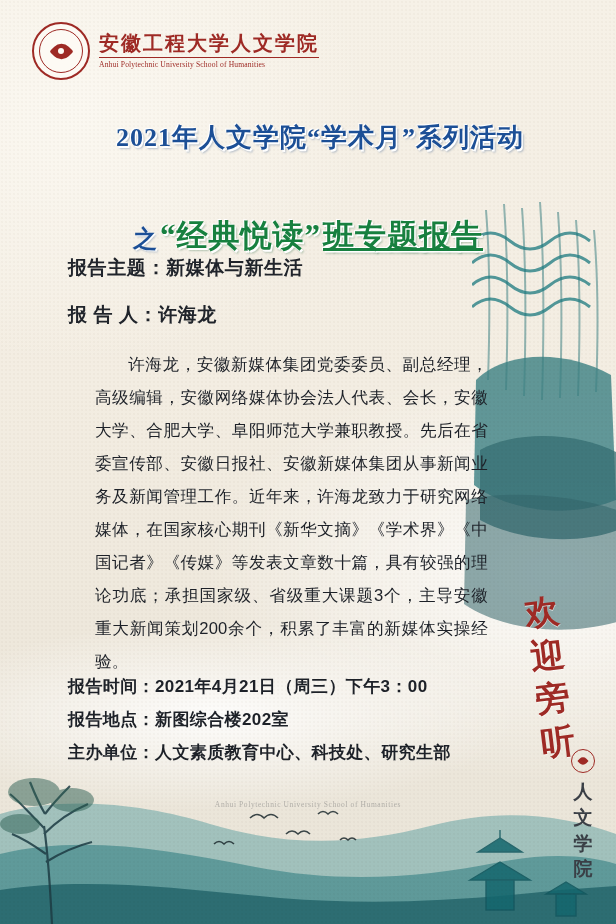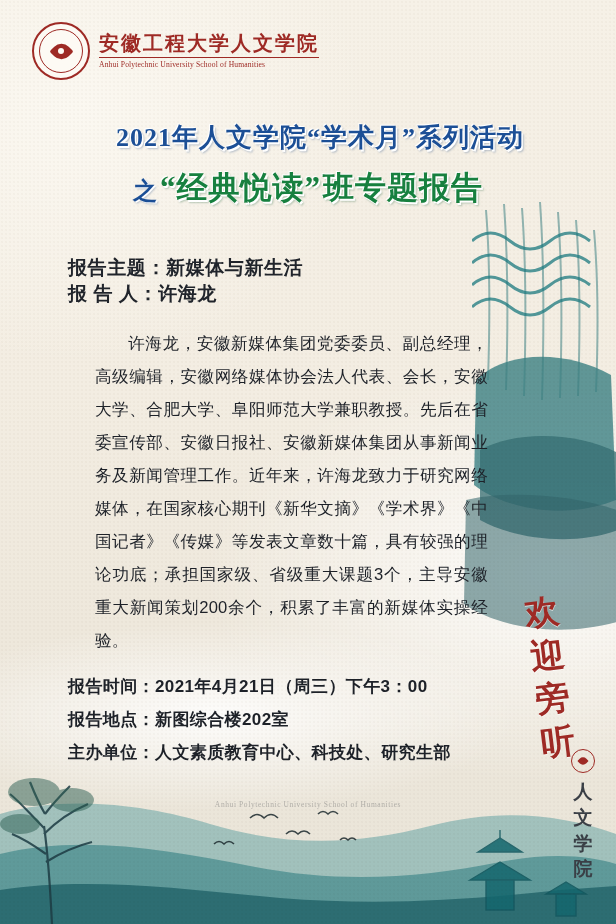--- a/index.html
+++ b/index.html
@@ -154,42 +154,45 @@
     font-size: 24px;
     text-shadow: 1.4px 1.4px 0 #fff, 2.2px 2.2px 2px rgba(20,60,120,.25);
     padding-bottom: 2px;
   }
   .t2-main {
     color: #17803f;
     text-shadow:
       1.6px 1.6px 0 #ffffff,
       -1px -1px 0 #ffffff,
       2.6px 2.6px 2px rgba(20,90,50,0.28);
+    margin-top: 48px;
   }
   .t2-tail {
     color: #17803f;
     text-shadow:
       1.6px 1.6px 0 #ffffff,
       -1px -1px 0 #ffffff,
       2.6px 2.6px 2px rgba(20,90,50,0.28);
+    text-decoration: underline;
   }
 
   
   .content {
     position: absolute;
     left: 68px;
     top: 255px;
     width: 420px;
     font-family: "Liberation Sans", sans-serif;
     color: #20242b;
   }
   .field-row {
     font-size: 19px;
     font-weight: bold;
     letter-spacing: .6px;
+    margin-bottom: 21px;
   }
   .field-row.second { margin-bottom: 20px; }
   .field-label { }
   .field-value { }
 
   .bio {
     font-size: 16.6px;
     line-height: 33px;
     letter-spacing: .2px;
     text-indent: 2em;

